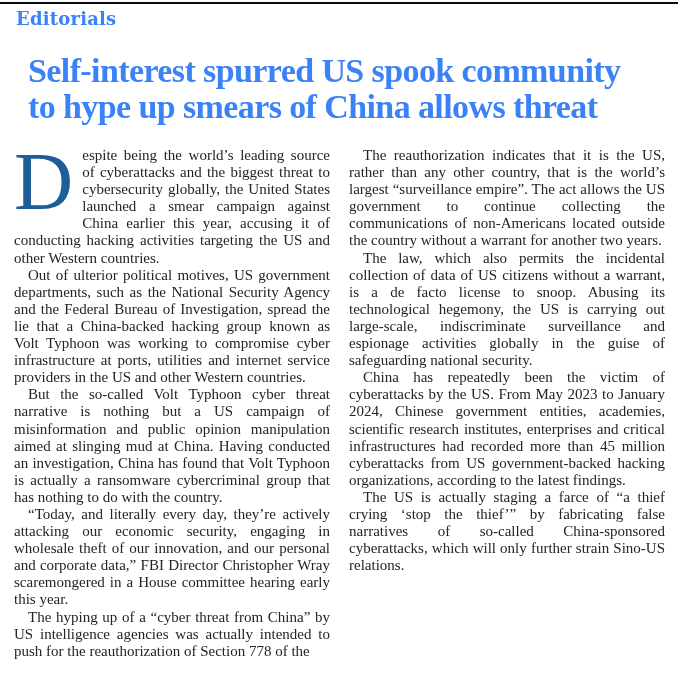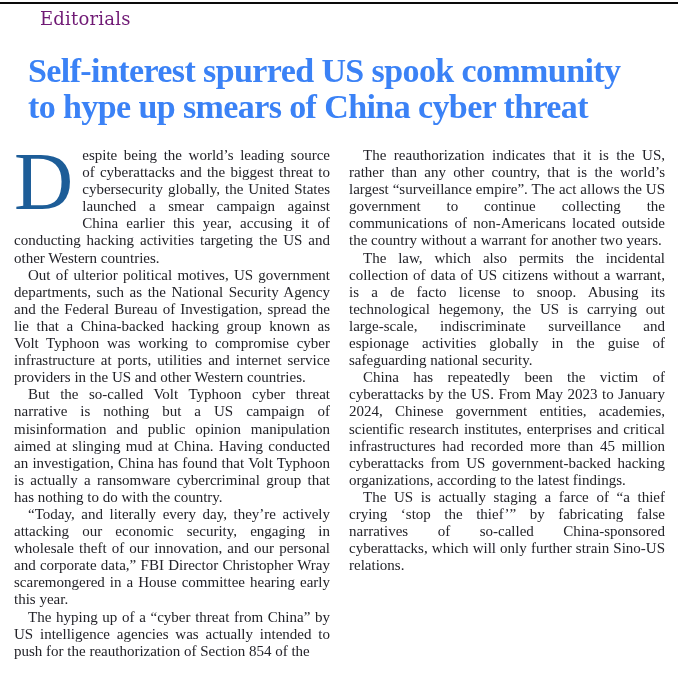--- a/index.html
+++ b/index.html
@@ -21,25 +21,24 @@
     top: 2px;
     width: 678px;
     height: 2px;
     background: #0a0a0a;
   }
   .section-label {
     position: absolute;
     left: 16px;
     top: 8px;
     font-family: "DejaVu Serif", serif;
-    font-weight: normal;
+    font-weight: bold;
     font-size: 18px;
     letter-spacing: 0.2px;
-    color: #701a75;
-    margin-left: 24px;
+    color: #3b82f6;
   }
   .headline {
     position: absolute;
     left: 13px;
     top: 38px;
     width: 655px;
     margin: 15px;
     font-family: "Liberation Serif", serif;
     font-weight: bold;
     font-size: 34px;
@@ -84,29 +83,29 @@
   }
 </style>
 </head>
 <body>
 
 <div class="page">
   <div class="top-rule"></div>
   <div class="section-label">Editorials</div>
   <h1 class="headline">
     <span>Self-interest spurred US spook community</span><br>
-    <span>to hype up smears of China cyber threat</span>
+    <span>to hype up smears of China allows threat</span>
   </h1>
   <div class="columns">
     <div class="col" id="col-left">
         <p class="noindent"><span class="dropcap">D</span>espite being the world’s leading source of cyberattacks and the biggest threat to cybersecurity globally, the United States launched a smear campaign against China earlier this year, accusing it of conducting hacking activities targeting the US and other Western countries.</p>
         <p>Out of ulterior political motives, US government departments, such as the National Security Agency and the Federal Bureau of Investigation, spread the lie that a China-backed hacking group known as Volt Typhoon was working to compromise cyber infrastructure at ports, utilities and internet service providers in the US and other Western countries.</p>
         <p>But the so-called Volt Typhoon cyber threat narrative is nothing but a US campaign of misinformation and public opinion manipulation aimed at slinging mud at China. Having conducted an investigation, China has found that Volt Typhoon is actually a ransomware cybercriminal group that has nothing to do with the country.</p>
         <p>“Today, and literally every day, they’re actively attacking our economic security, engaging in wholesale theft of our innovation, and our personal and corporate data,” FBI Director Christopher Wray scaremongered in a House committee hearing early this year.</p>
-        <p>The hyping up of a “cyber threat from China” by US intelligence agencies was actually intended to push for the reauthorization of Section 854 of the</p>
+        <p>The hyping up of a “cyber threat from China” by US intelligence agencies was actually intended to push for the reauthorization of Section 778 of the</p>
       </div>
     <div class="col" id="col-right">
         <p>The reauthorization indicates that it is the US, rather than any other country, that is the world’s largest “surveillance empire”. The act allows the US government to continue collecting the communications of non-Americans located outside the country without a warrant for another two years.</p>
         <p>The law, which also permits the incidental collection of data of US citizens without a warrant, is a de facto license to snoop. Abusing its technological hegemony, the US is carrying out large-scale, indiscriminate surveillance and espionage activities globally in the guise of safeguarding national security.</p>
         <p>China has repeatedly been the victim of cyberattacks by the US. From May 2023 to January 2024, Chinese government entities, academies, scientific research institutes, enterprises and critical infrastructures had recorded more than 45 million cyberattacks from US government-backed hacking organizations, according to the latest findings.</p>
         <p>The US is actually staging a farce of “a thief crying ‘stop the thief’” by fabricating false narratives of so-called China-sponsored cyberattacks, which will only further strain Sino-US relations.</p>
       </div>
   </div>
 </div>
 

